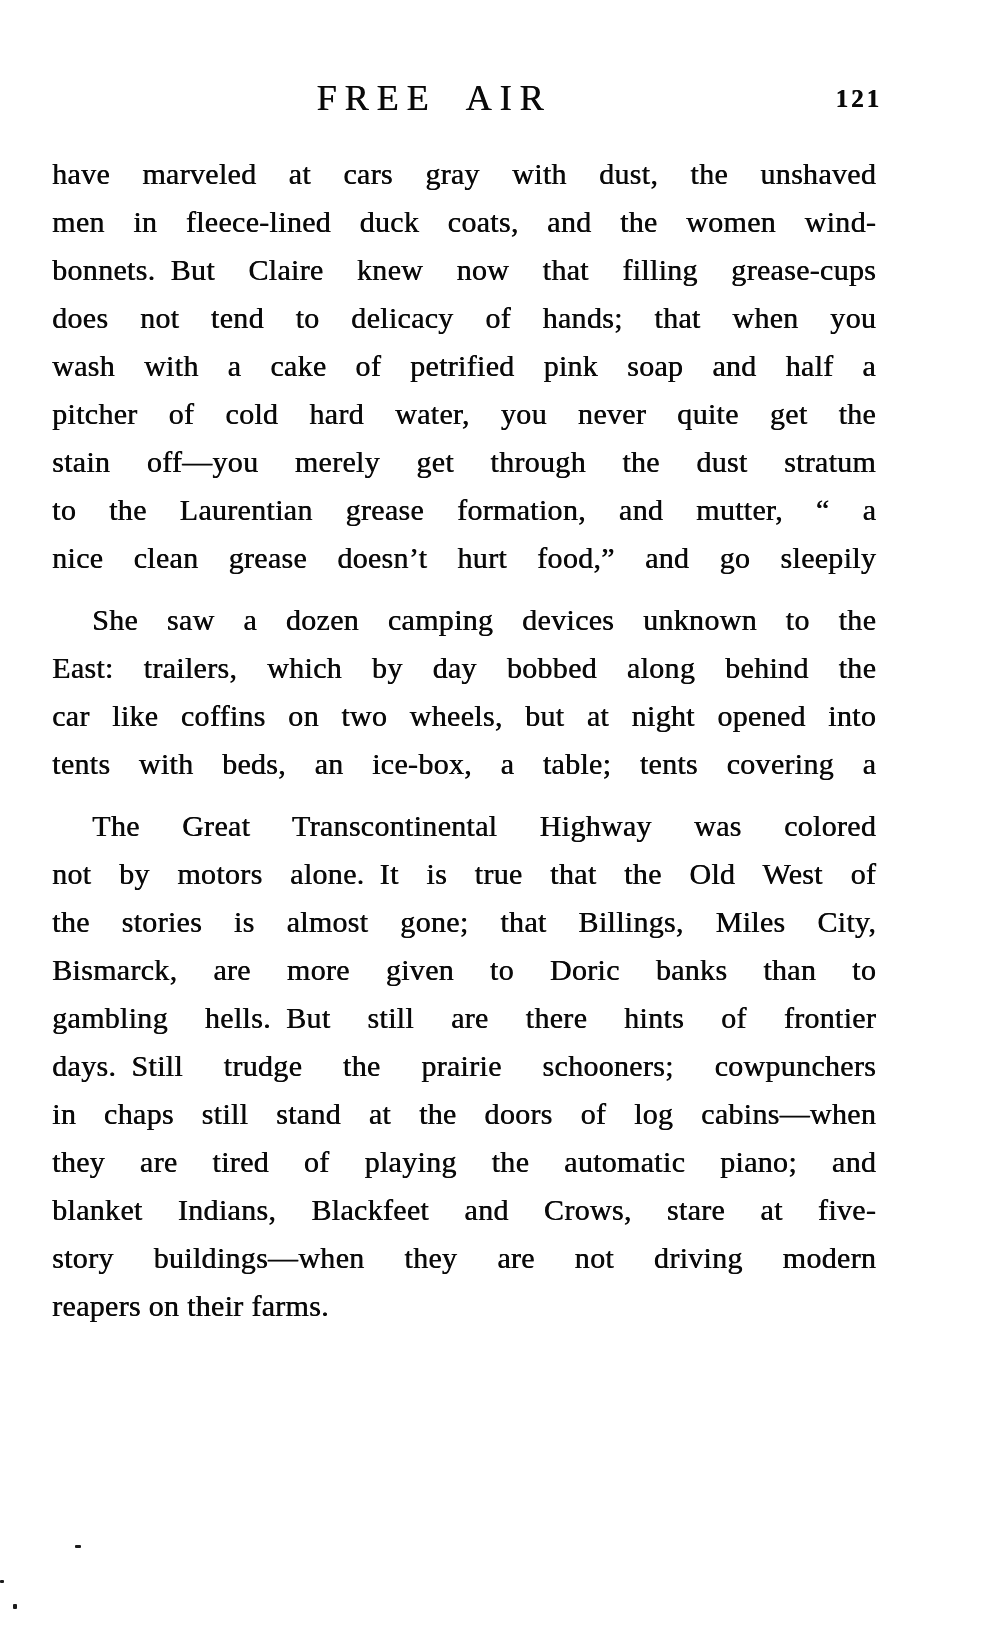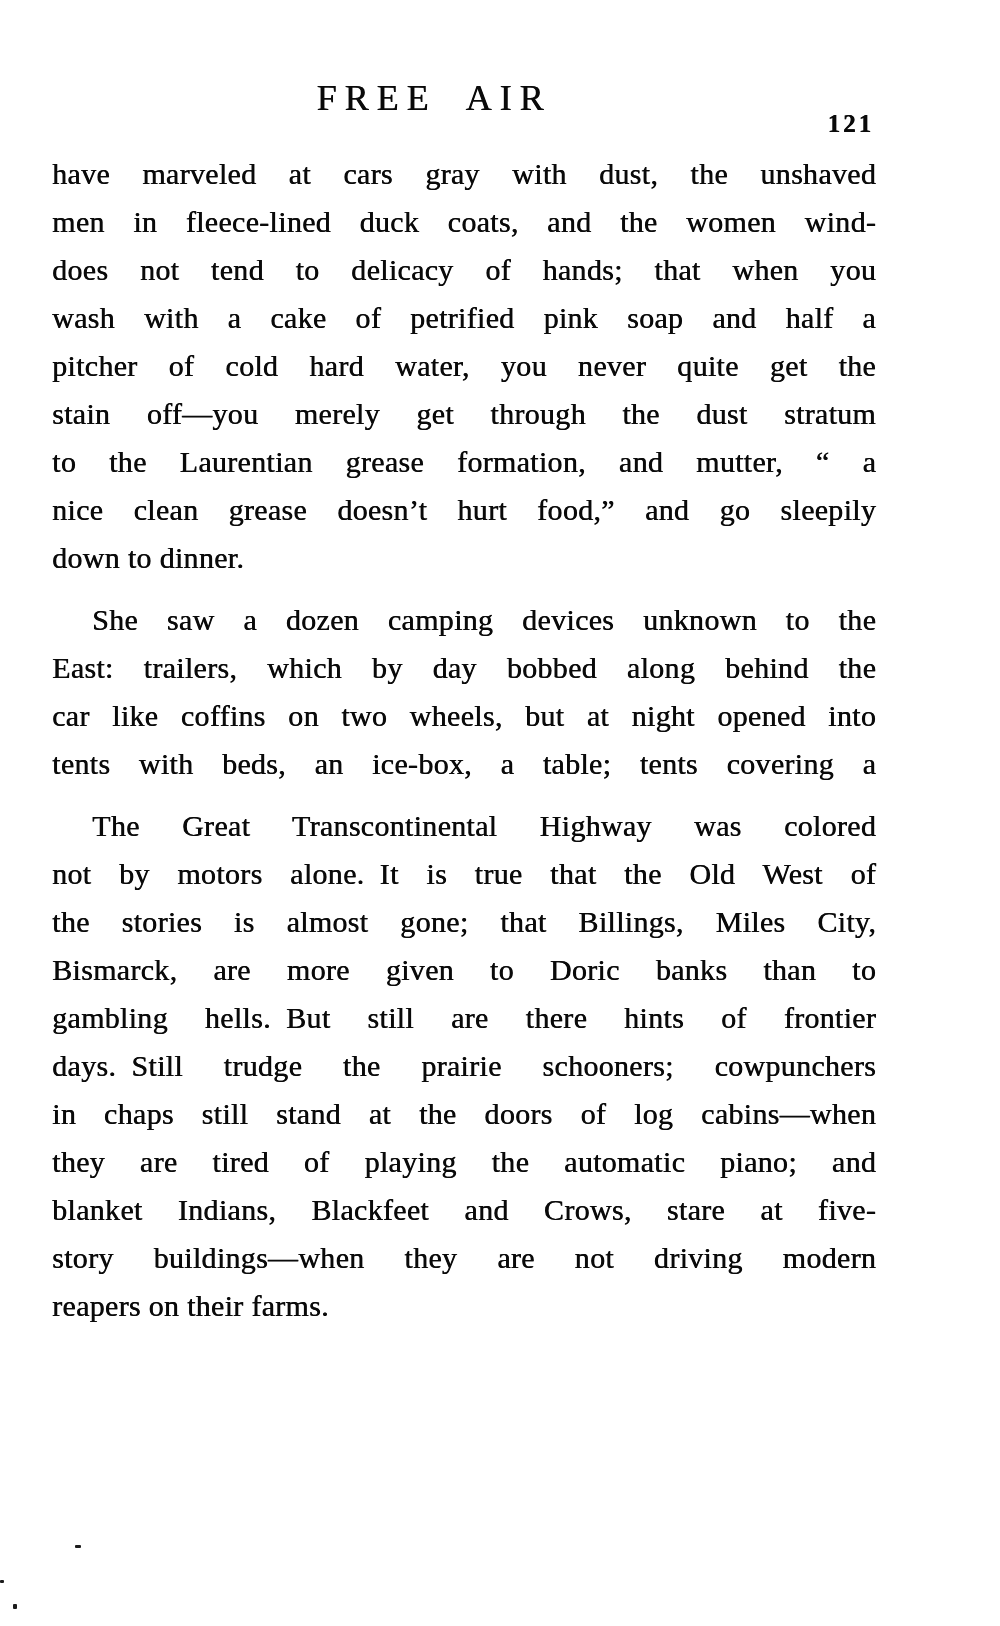--- a/index.html
+++ b/index.html
@@ -26,29 +26,28 @@
     font-size: 36px;
     line-height: 1;
     letter-spacing: 8px;
     word-spacing: 14px;
     font-weight: 500;
     text-shadow: 0.6px 0 0 currentColor;
     white-space: nowrap;
   }
   .page-number {
     position: absolute;
-    right: 16px;
+    right: 8px;
     top: 6px;
     font-size: 25px;
     line-height: 1;
     letter-spacing: 3px;
     font-weight: bold;
     font-variant-numeric: oldstyle-nums;
     text-shadow: 0.4px 0 0 currentColor;
-    margin-top: 25px;
   }
   .text-block {
     position: absolute;
     left: 38px;
     top: 136px;
     width: 852px;
     font-size: 30px;
     line-height: 48px;
     letter-spacing: 0.3px;
     text-shadow: 0.5px 0 0 currentColor;
@@ -76,27 +75,27 @@
 
   <div class="running-header">
     <div class="running-title">FREE AIR</div>
     <div class="page-number">121</div>
   </div>
 
   <div class="text-block">
       <div class="paragraph">
         <div class="text-line">have marveled at cars gray with dust, the unshaved</div>
         <div class="text-line">men in fleece-lined duck coats, and the women wind-</div>
+        <div class="text-line">bonnets. But Claire knew now that filling grease-cups</div>
         <div class="text-line">does not tend to delicacy of hands; that when you</div>
         <div class="text-line">wash with a cake of petrified pink soap and half a</div>
         <div class="text-line">pitcher of cold hard water, you never quite get the</div>
         <div class="text-line">stain off—you merely get through the dust stratum</div>
         <div class="text-line">to the Laurentian grease formation, and mutter, “ a</div>
         <div class="text-line">nice clean grease doesn’t hurt food,” and go sleepily</div>
-        <div class="text-line last-line">down to dinner.</div>
       </div>
       <div class="paragraph indented">
         <div class="text-line">She saw a dozen camping devices unknown to the</div>
         <div class="text-line">East: trailers, which by day bobbed along behind the</div>
         <div class="text-line">car like coffins on two wheels, but at night opened into</div>
         <div class="text-line">tents with beds, an ice-box, a table; tents covering a</div>
       </div>
       <div class="paragraph indented">
         <div class="text-line">The Great Transcontinental Highway was colored</div>
         <div class="text-line">not by motors alone. It is true that the Old West of</div>

